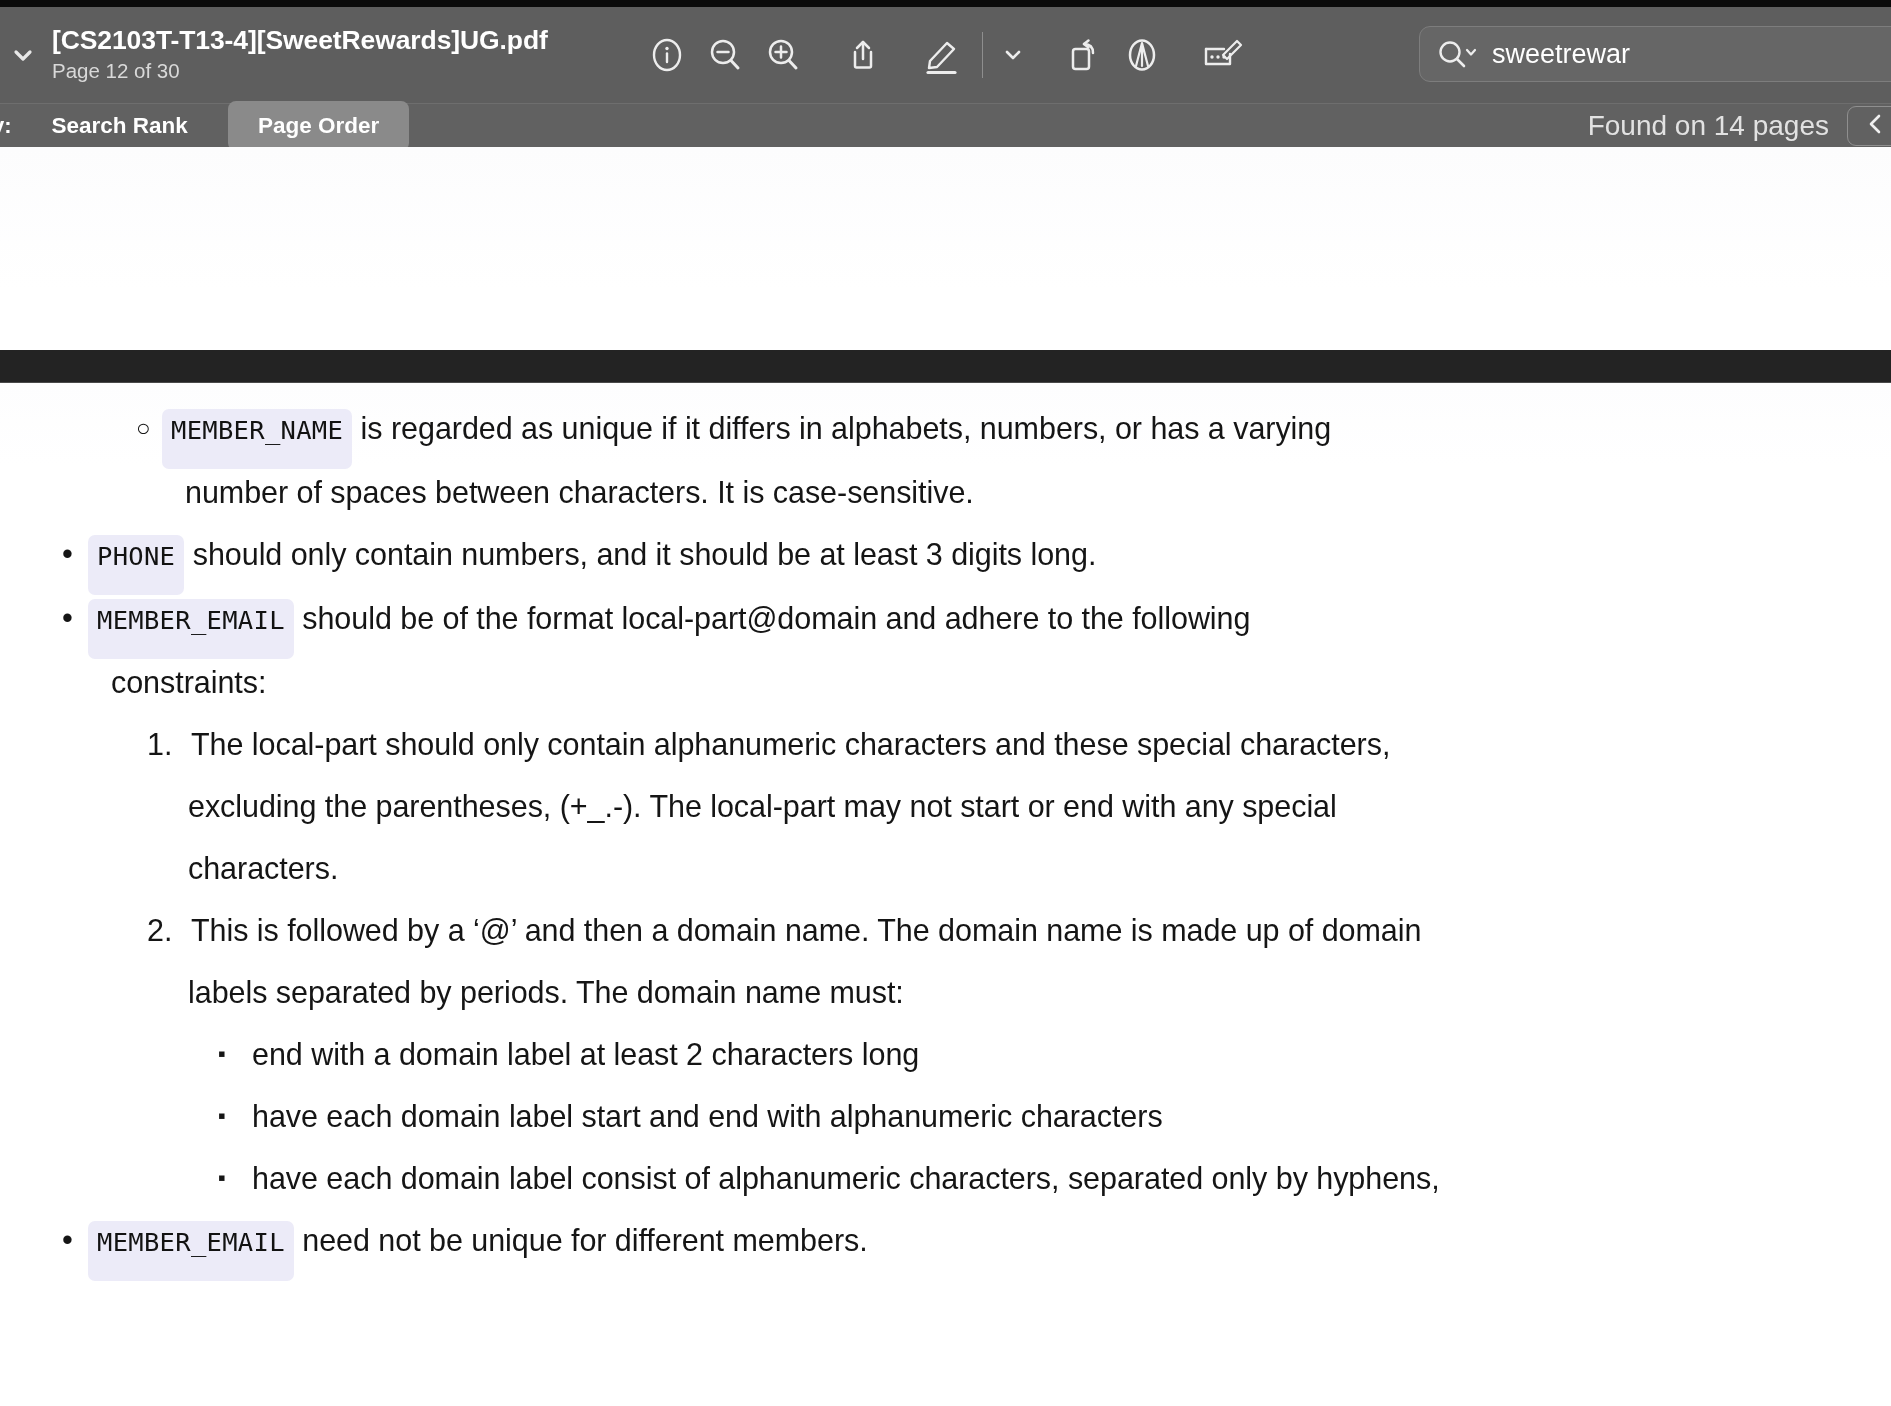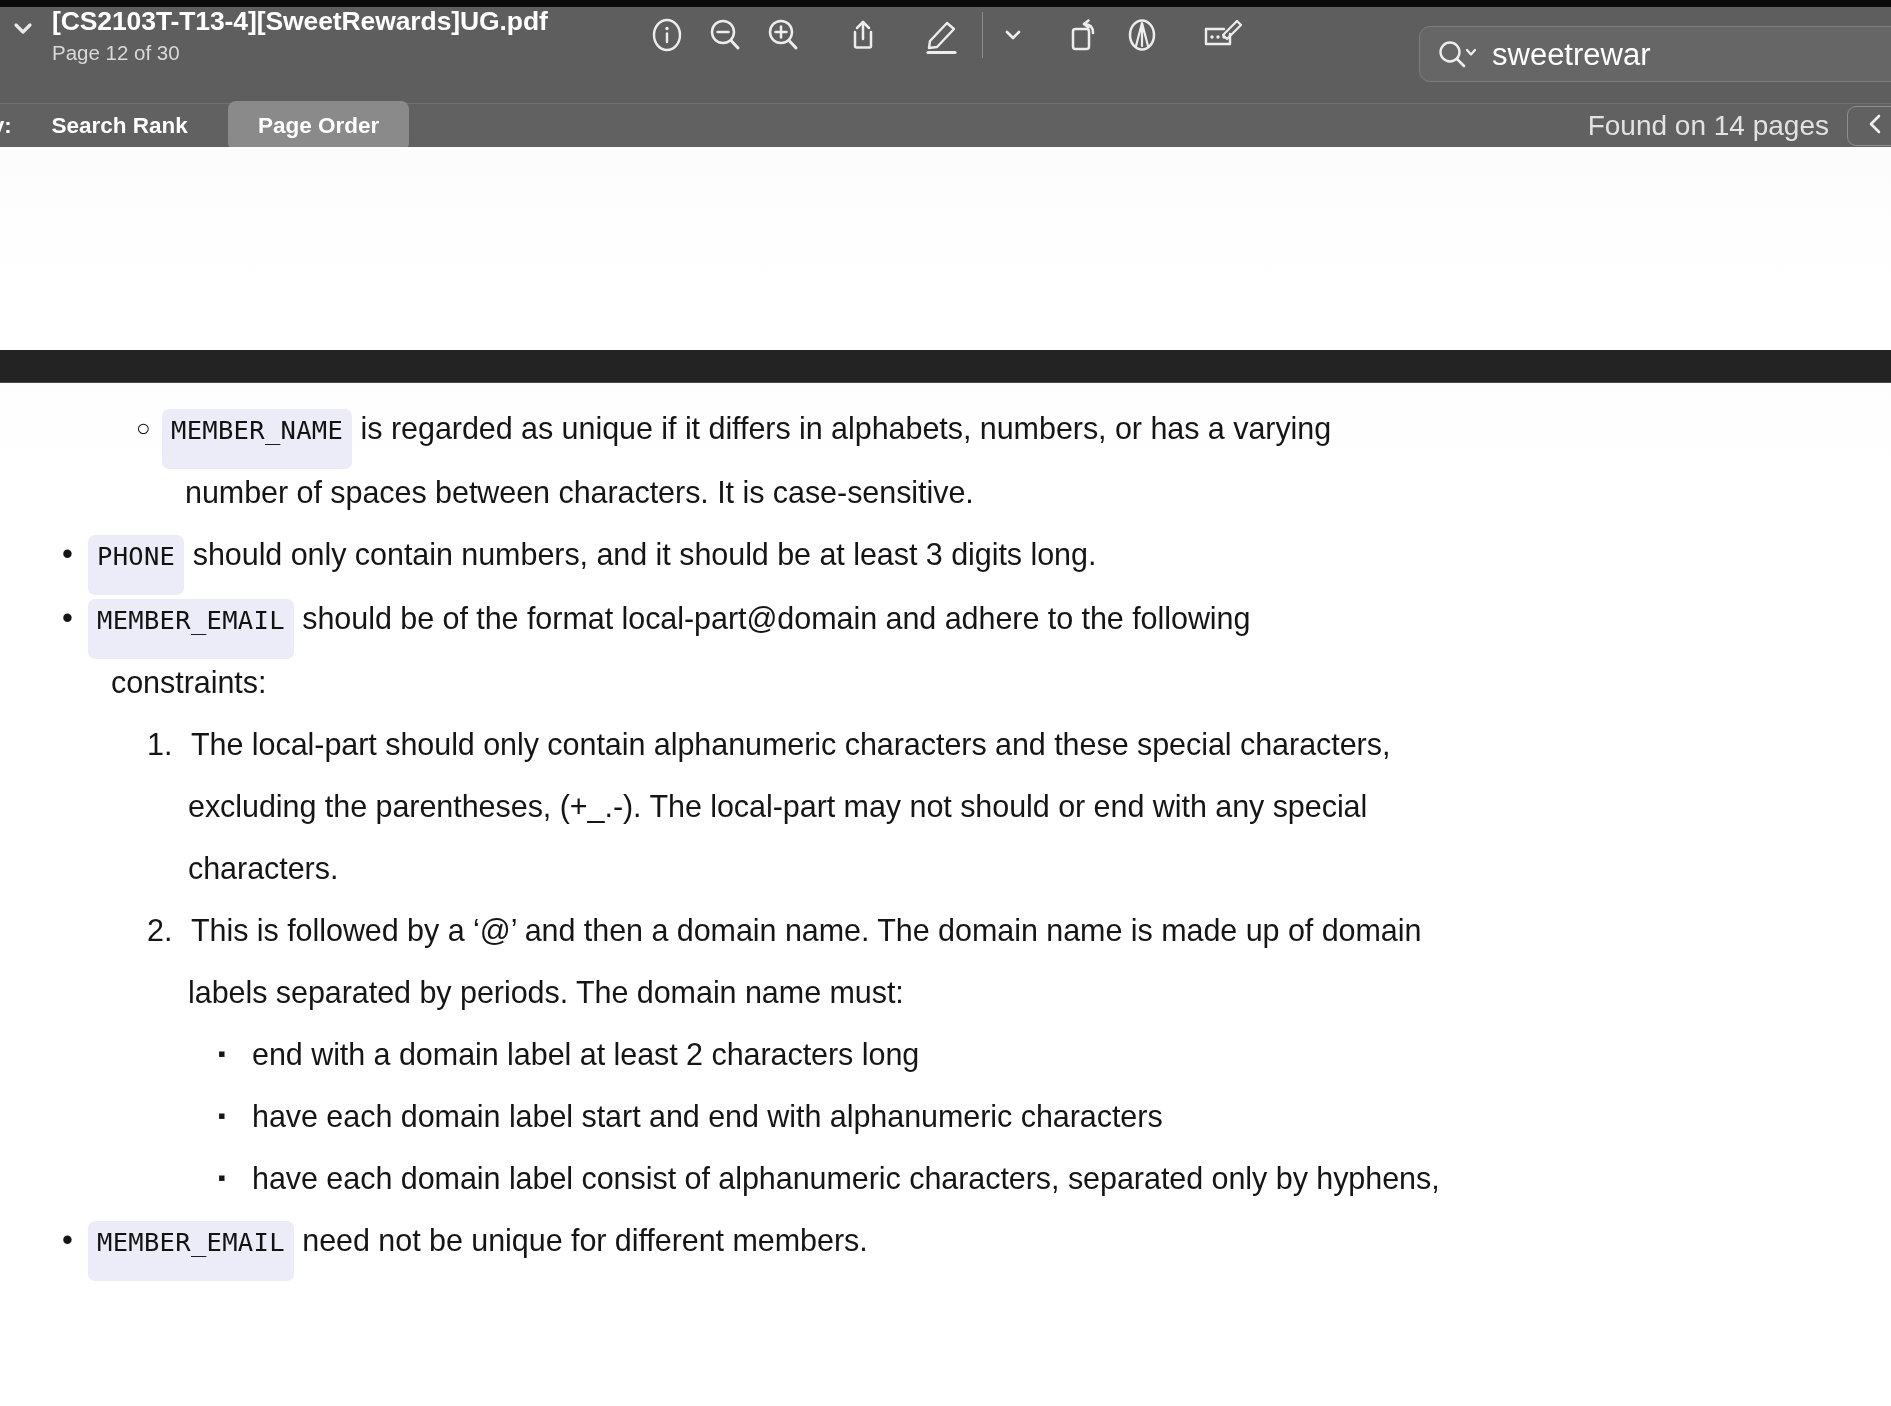--- a/index.html
+++ b/index.html
@@ -29,21 +29,21 @@
   }
 
   
   .toolbar {
     position: absolute;
     top: 7px; left: 0;
     width: 1891px;
     height: 96px;
     background: #5e5e5e;
     display: flex;
-    align-items: flex-start;
+    align-items: center;
   }
 
   .chev-button {
     width: 42px;
     height: 42px;
     margin-left: 2px;
     display: flex;
     align-items: center;
     justify-content: center;
     flex: 0 0 auto;
@@ -112,21 +112,21 @@
     align-items: center;
     padding-left: 17px;
   }
   .search-glyph {
     display: flex;
     align-items: center;
     flex: 0 0 auto;
     margin-right: 11px;
   }
   .search-text {
-    font-size: 31px;
+    font-size: 27px;
     color: #ffffff;
     font-weight: 400;
     line-height: 1;
     white-space: nowrap;
   }
 
   
   .toolbar2 {
     position: absolute;
     top: 103px; left: 0;
@@ -452,21 +452,21 @@
           <span class="body-text"><code class="code-chip">MEMBER_EMAIL</code> should be of the format local-part@domain and adhere to the following</span>
         </div>
         <div class="row cont-b1">
           <span class="body-text">constraints:</span>
         </div>
         <div class="row lvl-n1">
           <span class="marker num-marker">1.</span>
           <span class="body-text">The local-part should only contain alphanumeric characters and these special characters,</span>
         </div>
         <div class="row cont-n1">
-          <span class="body-text">excluding the parentheses, (+_.-). The local-part may not should or end with any special</span>
+          <span class="body-text">excluding the parentheses, (+_.-). The local-part may not start or end with any special</span>
         </div>
         <div class="row cont-n1">
           <span class="body-text">characters.</span>
         </div>
         <div class="row lvl-n1">
           <span class="marker num-marker">2.</span>
           <span class="body-text">This is followed by a ‘@’ and then a domain name. The domain name is made up of domain</span>
         </div>
         <div class="row cont-n1">
           <span class="body-text">labels separated by periods. The domain name must:</span>

